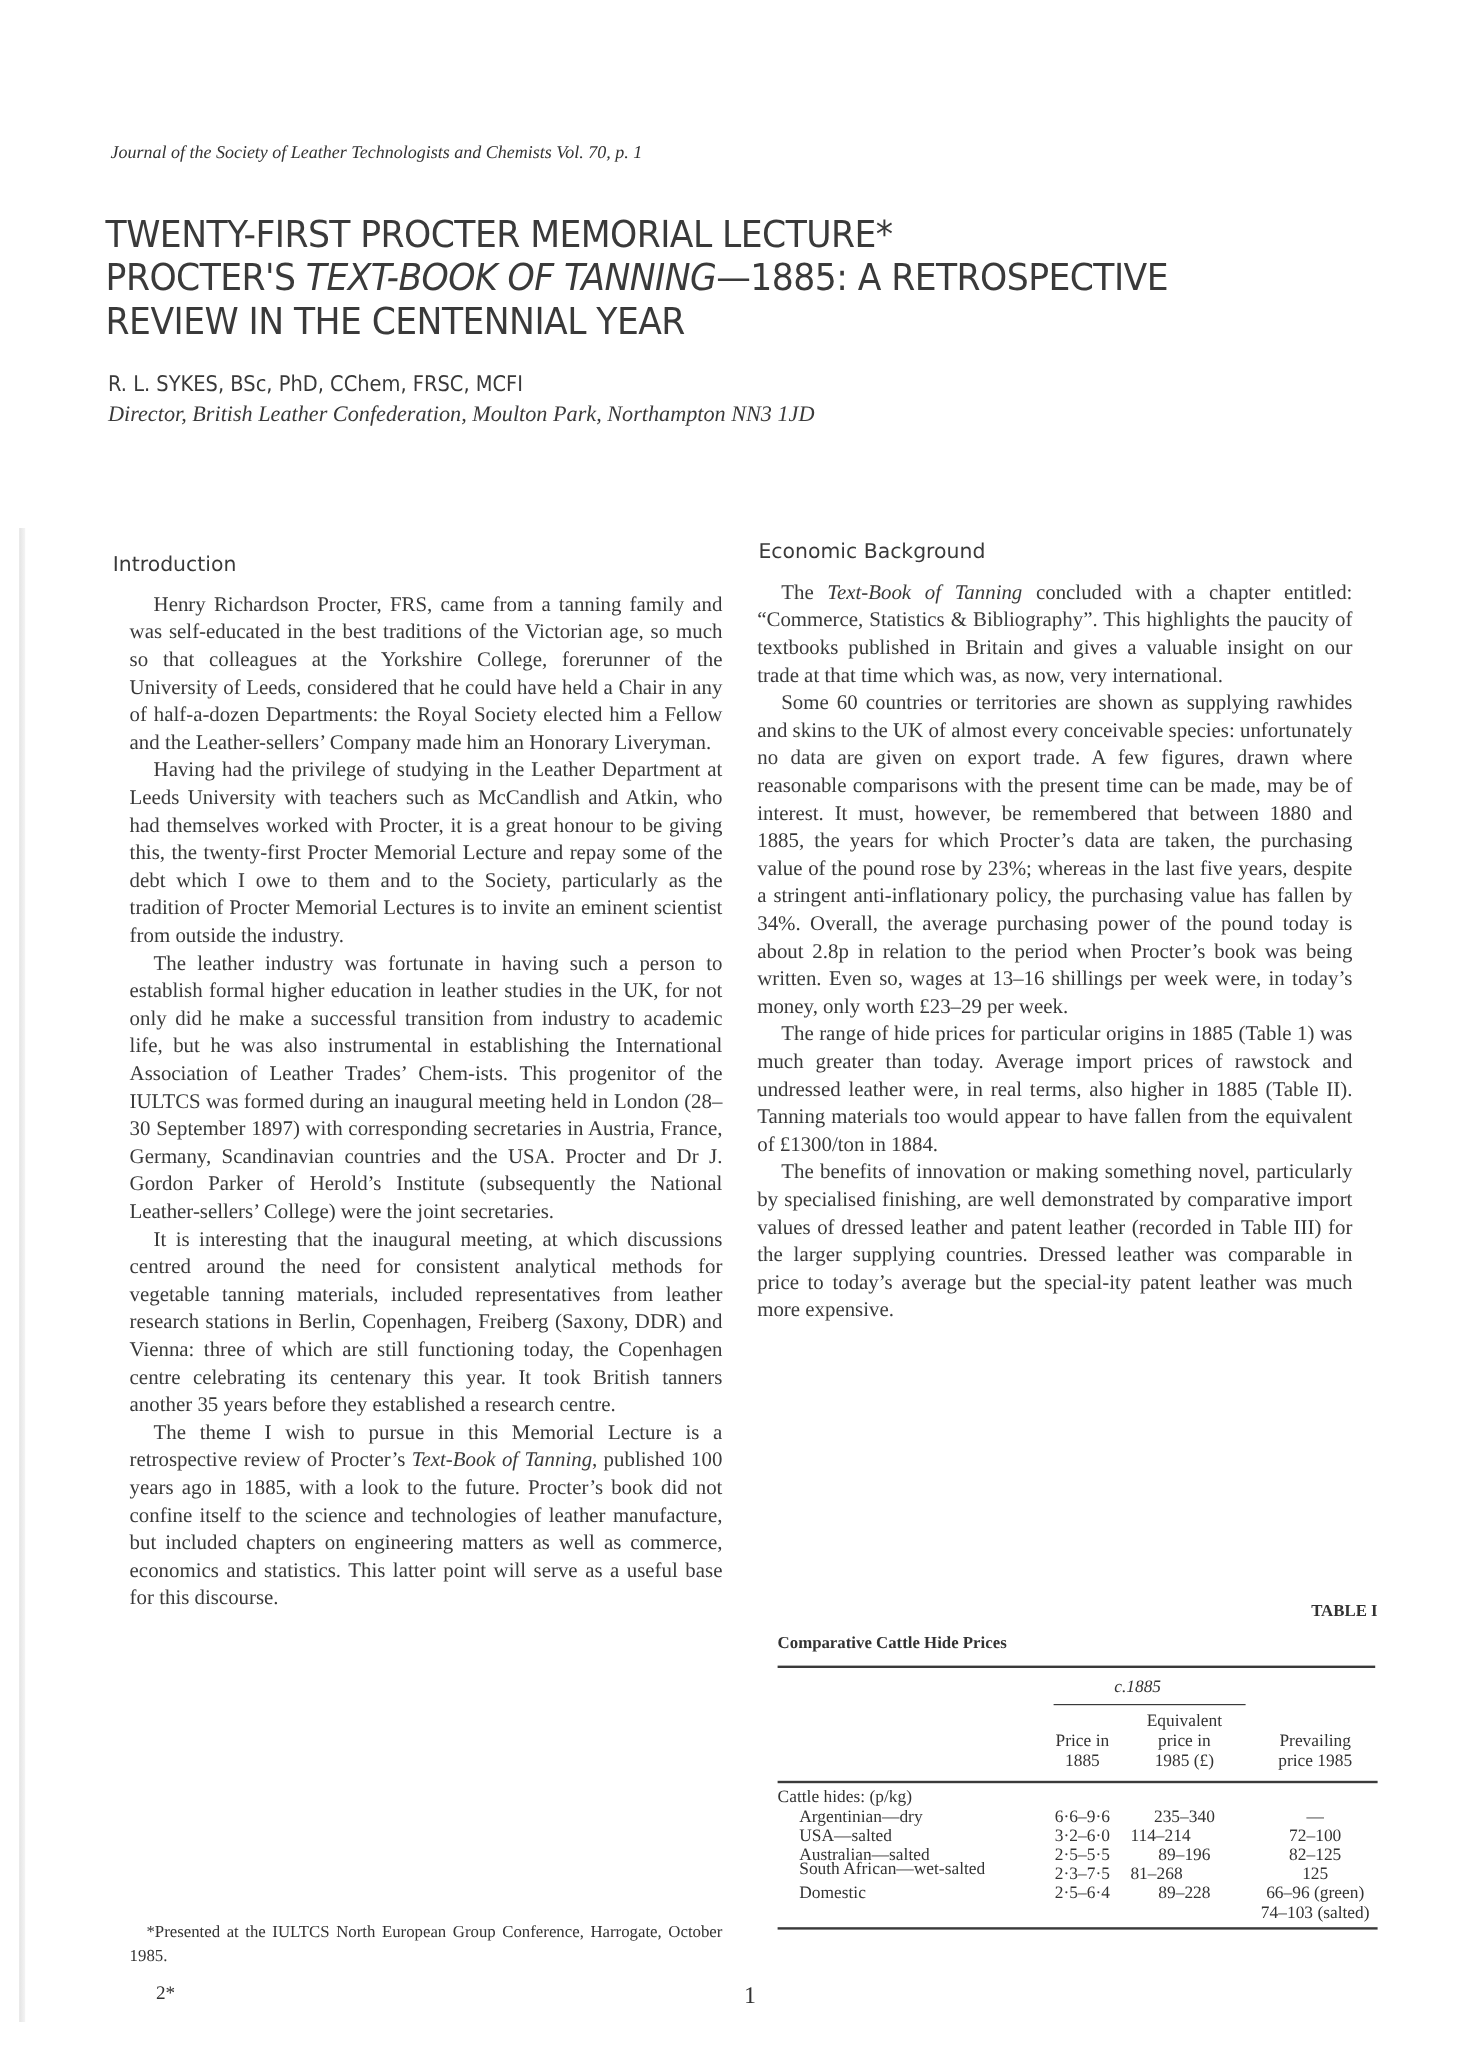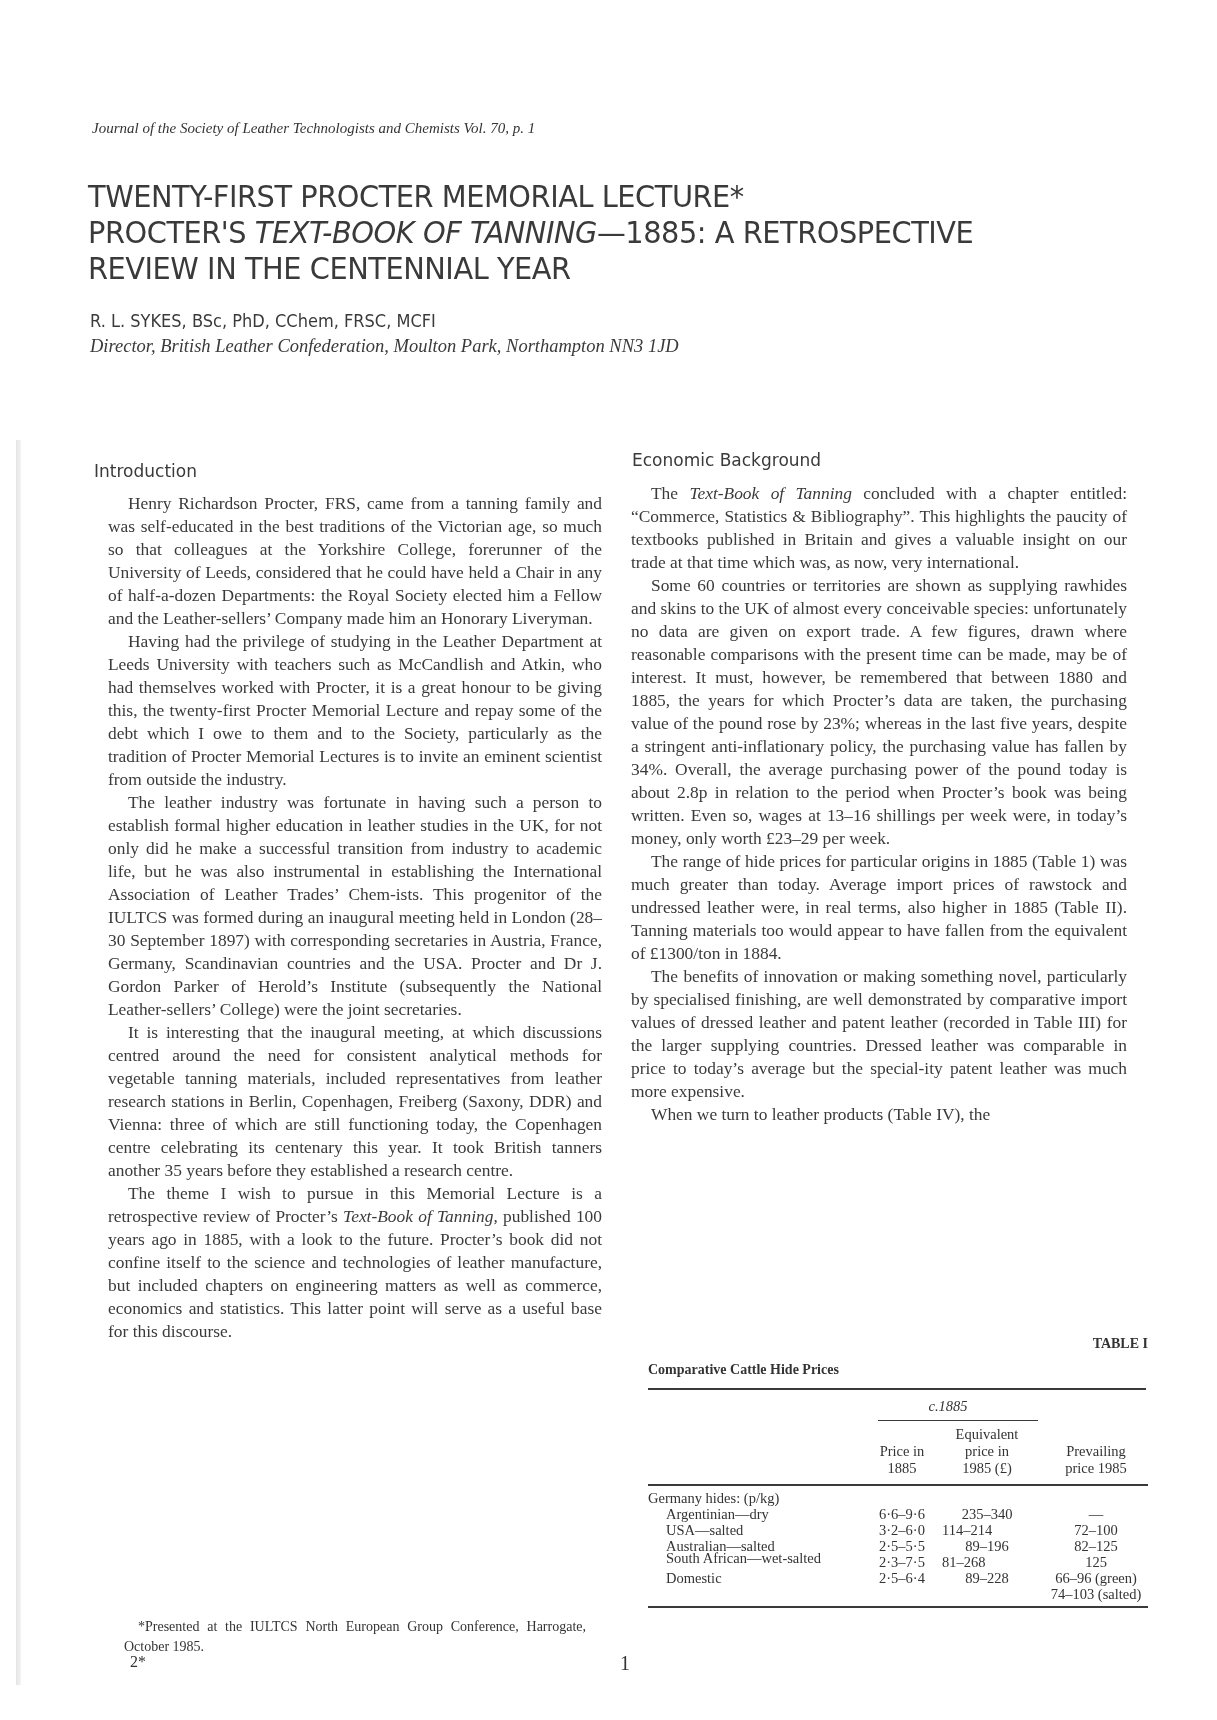--- a/index.html
+++ b/index.html
@@ -42,21 +42,21 @@
     font-size: 17px; color: #3a3a3a;
   }
   .sh-left { left: 94px; top: 461px; }
   .sh-right { left: 632px; top: 450px; }
   .col p { margin: 0; text-indent: 20px; }
   .col .it { font-style: italic; }
   .footnote {
     position: absolute; left: 108px; top: 1601px; width: 494px;
     font-size: 14px; line-height: 20px; text-align: justify; color: #333;
   }
-  .footnote p { margin: 16px; text-indent: 14px; }
+  .footnote p { margin: 0; text-indent: 14px; }
   .sig { position: absolute; left: 130px; top: 1653px; font-size: 16px; color: #333; }
   .page-num { position: absolute; left: 620px; top: 1652px; font-size: 20px; color: #333; }
 
   .table-title {
     position: absolute; left: 648px; top: 1336px; width: 500px; text-align: right;
     font-size: 14px; font-weight: bold; color: #333;
   }
   .table-caption {
     position: absolute; left: 648px; top: 1362px; width: 500px; 
     font-size: 14px; font-weight: bold; color: #333;
@@ -99,21 +99,20 @@
 </div>
 <div class="sig">2*</div>
 <div class="page-num">1</div>
 
 <div class="section-head sh-right">Economic Background</div>
 <div class="col col-right" style="top:482px;">
   <p><span>The </span><span class="it">Text-Book of Tanning</span><span> concluded with a chapter entitled: “Commerce, Statistics &amp; Bibliography”. This highlights the paucity of textbooks published in Britain and gives a valuable insight on our trade at that time which was, as now, very international.</span></p>
   <p>Some 60 countries or territories are shown as supplying rawhides and skins to the UK of almost every conceivable species: unfortunately no data are given on export trade. A few figures, drawn where reasonable comparisons with the present time can be made, may be of interest. It must, however, be remembered that between 1880 and 1885, the years for which Procter’s data are taken, the purchasing value of the pound rose by 23%; whereas in the last five years, despite a stringent anti-inflationary policy, the purchasing value has fallen by 34%. Overall, the average purchasing power of the pound today is about 2.8p in relation to the period when Procter’s book was being written. Even so, wages at 13–16 shillings per week were, in today’s money, only worth £23–29 per week.</p>
   <p>The range of hide prices for particular origins in 1885 (Table 1) was much greater than today. Average import prices of rawstock and undressed leather were, in real terms, also higher in 1885 (Table II). Tanning materials too would appear to have fallen from the equivalent of £1300/ton in 1884.</p>
   <p>The benefits of innovation or making something novel, particularly by specialised finishing, are well demonstrated by comparative import values of dressed leather and patent leather (recorded in Table III) for the larger supplying countries. Dressed leather was comparable in price to today’s average but the special-ity patent leather was much more expensive.</p>
-  <p>When we turn to leather products (Table IV), the</p>
 </div>
 
 <div class="table-title">TABLE I</div>
 <div class="table-caption">Comparative Cattle Hide Prices</div>
 
 <div class="rule" style="left:648px; top:1388px; width:498px;"></div>
 
 <div class="tbl">
   <div class="tcell center" style="left:218px; top:8px; width:160px; font-style:italic;">c.1885</div>
   <div class="rule" style="left:228px; top:30px; width:160px; height:1px;"></div>
@@ -129,21 +128,21 @@
     <div>1985 (£)</div>
   </div>
   <div class="tcell center" style="left:392px; top:36px; width:108px;">
     <div>&nbsp;</div>
     <div>Prevailing</div>
     <div>price 1985</div>
   </div>
 
   <div class="rule" style="left:-2px; top:94px; width:500px;"></div>
 
-  <div class="tcell" style="left:-2px; top:100px;">Germany hides: (p/kg)</div>
+  <div class="tcell" style="left:-2px; top:100px;">Cattle hides: (p/kg)</div>
 
   <div id="table-rows">
       <div class="tcell" style="left: 16px; top: 116px; width: 200px; text-align: left;">Argentinian—dry</div>
       <div class="tcell" style="left: 212px; top: 116px; width: 80px; text-align: center;">6·6–9·6</div>
       <div class="tcell" style="left: 292px; top: 116px; width: 90px; text-align: center;">235–340</div>
       <div class="tcell" style="left: 392px; top: 116px; width: 108px; text-align: center;">—</div>
       <div class="tcell" style="left: 16px; top: 132px; width: 200px; text-align: left;">USA—salted</div>
       <div class="tcell" style="left: 212px; top: 132px; width: 80px; text-align: center;">3·2–6·0</div>
       <div class="tcell" style="left: 292px; top: 132px; width: 90px; text-align: left;">114–214</div>
       <div class="tcell" style="left: 392px; top: 132px; width: 108px; text-align: center;">72–100</div>

